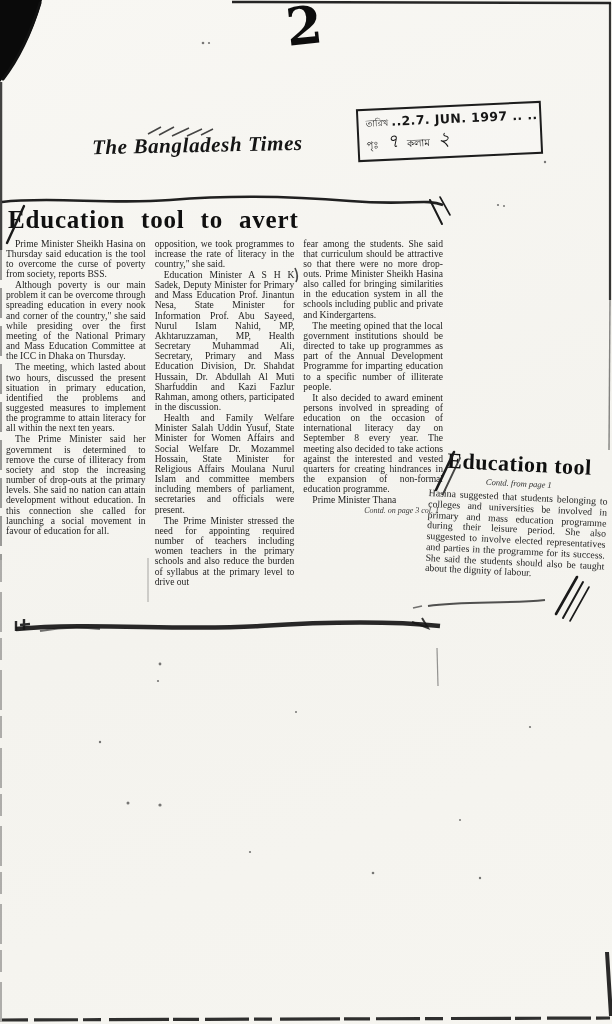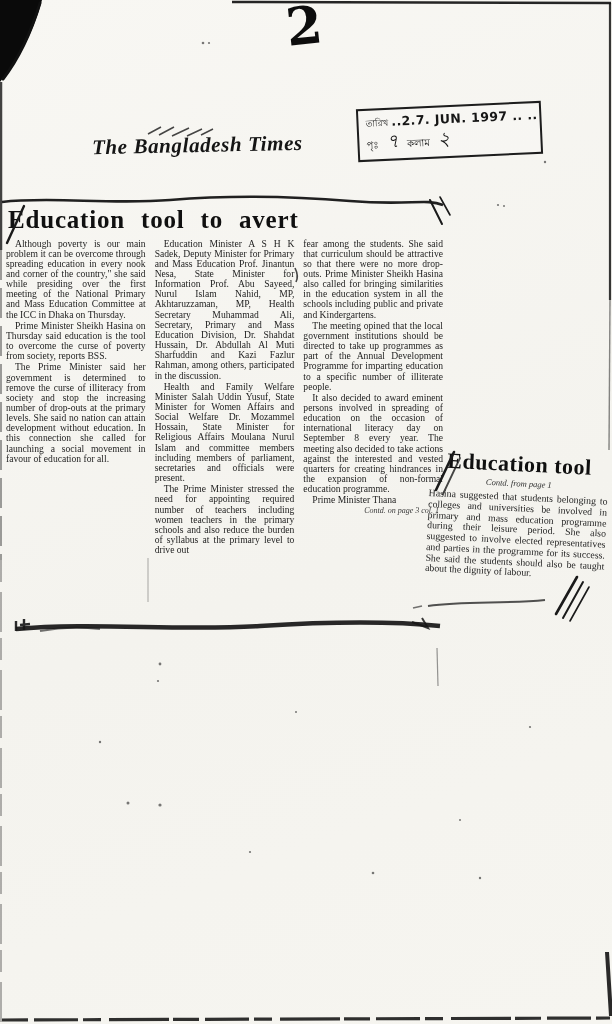--- a/index.html
+++ b/index.html
@@ -70,25 +70,27 @@
       <span class="stamp-hw">২</span>
     </div>
   </div>
 
   <div class="clip-main">
     <h1 class="headline">
       <span class="l1">Education tool to avert</span>
     </h1>
     <div class="cols">
       <div class="col">
+        <p class="ind">Prime Minister Sheikh Hasina on Thursday said education is the tool to overcome the curse of poverty from society, reports BSS.</p>
         <p class="ind">Although poverty is our main problem it can be overcome through spreading education in every nook and corner of the country," she said while presiding over the first meeting of the National Primary and Mass Education Committee at the ICC in Dhaka on Thursday.</p>
-        <p class="ind">Prime Minister Sheikh Hasina on Thursday said education is the tool to overcome the curse of poverty from society, reports BSS.</p>
+        <p class="ind">The meeting, which lasted about two hours, discussed the present situation in primary education, identified the problems and suggested measures to implement the programme to attain literacy for all within the next ten years.</p>
         <p class="ind">The Prime Minister said her government is determined to remove the curse of illiteracy from society and stop the increasing number of drop-outs at the primary levels. She said no nation can attain development without education. In this connection she called for launching a social movement in favour of education for all.</p>
       </div>
       <div class="col">
+        <p>opposition, we took programmes to increase the rate of literacy in the country," she said.</p>
         <p class="ind">Education Minister A S H K Sadek, Deputy Minister for Primary and Mass Education Prof. Jinantun Nesa, State Minister for Information Prof. Abu Sayeed, Nurul Islam Nahid, MP, Akhtaruzzaman, MP, Health Secretary Muhammad Ali, Secretary, Primary and Mass Education Division, Dr. Shahdat Hussain, Dr. Abdullah Al Muti Sharfuddin and Kazi Fazlur Rahman, among others, participated in the discussion.</p>
         <p class="ind">Health and Family Welfare Minister Salah Uddin Yusuf, State Minister for Women Affairs and Social Welfare Dr. Mozammel Hossain, State Minister for Religious Affairs Moulana Nurul Islam and committee members including members of parliament, secretaries and officials were present.</p>
         <p class="ind">The Prime Minister stressed the need for appointing required number of teachers including women teachers in the primary schools and also reduce the burden of syllabus at the primary level to drive out</p>
       </div>
       <div class="col">
         <p>fear among the students. She said that curriculum should be attractive so that there were no more drop-outs. Prime Minister Sheikh Hasina also called for bringing similarities in the education system in all the schools including public and private and Kindergartens.</p>
         <p class="ind">The meeting opined that the local government institutions should be directed to take up programmes as part of the Annual Development Programme for imparting education to a specific number of illiterate people.</p>
         <p class="ind">It also decided to award eminent persons involved in spreading of education on the occasion of international literacy day on September 8 every year. The meeting also decided to take actions against the interested and vested quarters for creating hindrances in the expansion of non-formal education programme.</p>
         <p class="ind">Prime Minister Thana</p>
         <p class="contd">Contd. on page 3 col. 1</p>

